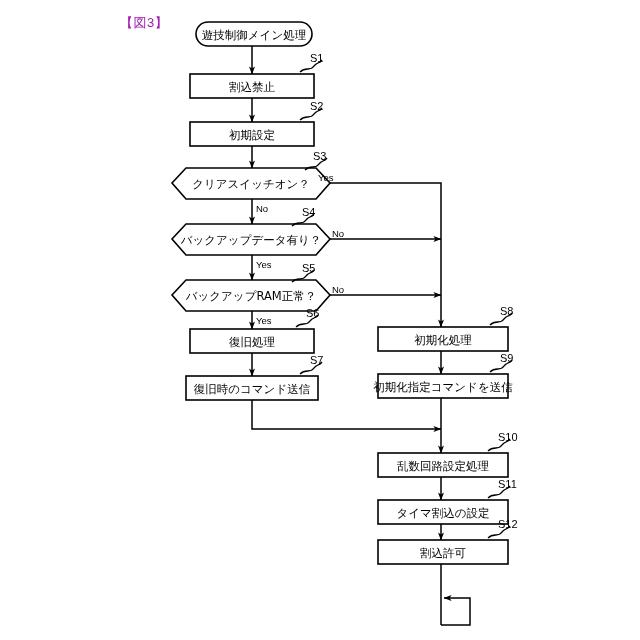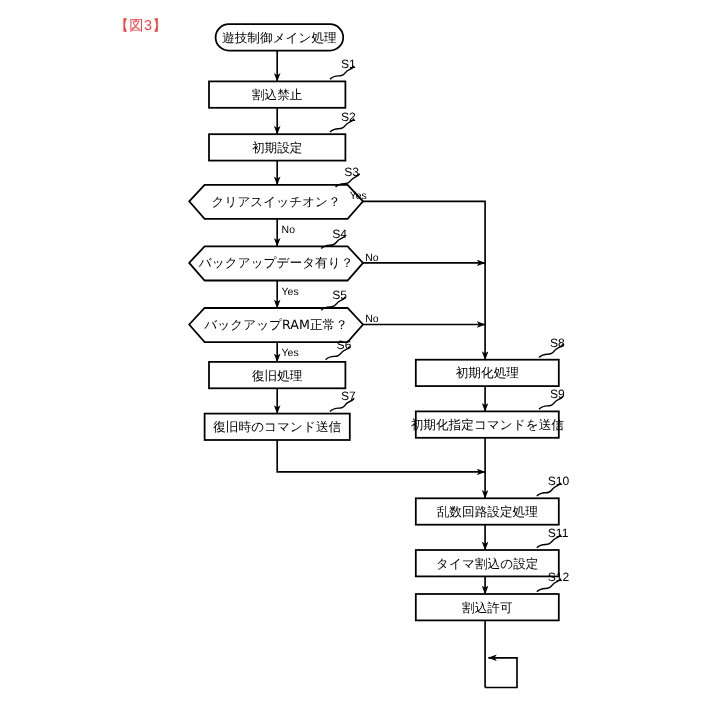--- a/index.html
+++ b/index.html
@@ -4,22 +4,22 @@
 <style>
   html,body{margin:0;padding:0;}
   body{
     width:640px;height:640px;
     background:#ffffff;
     font-family:"Liberation Sans","DejaVu Sans",sans-serif;
     overflow:hidden;
   }
   #root{position:relative;width:640px;height:640px;}
   #fig-label{
-    position:absolute;left:104px;top:14px;
-    font-size:13px;color:#ef4444;letter-spacing:.5px;
+    position:absolute;left:120px;top:14px;
+    font-size:13px;color:#a21caf;letter-spacing:.5px;
     white-space:nowrap;
   }
   svg{position:absolute;left:0;top:0;width:640px;height:640px;}
   .shape{fill:#ffffff;stroke:#000000;stroke-width:1.6;}
   .line{stroke:#000000;stroke-width:1.5;fill:none;}
   .lead{stroke:#000000;stroke-width:1.3;fill:none;}
   .nodetext{
     font-family:"DejaVu Sans","Liberation Sans",sans-serif;
     font-size:11.5px;fill:#000;text-anchor:middle;
     dominant-baseline:middle;

